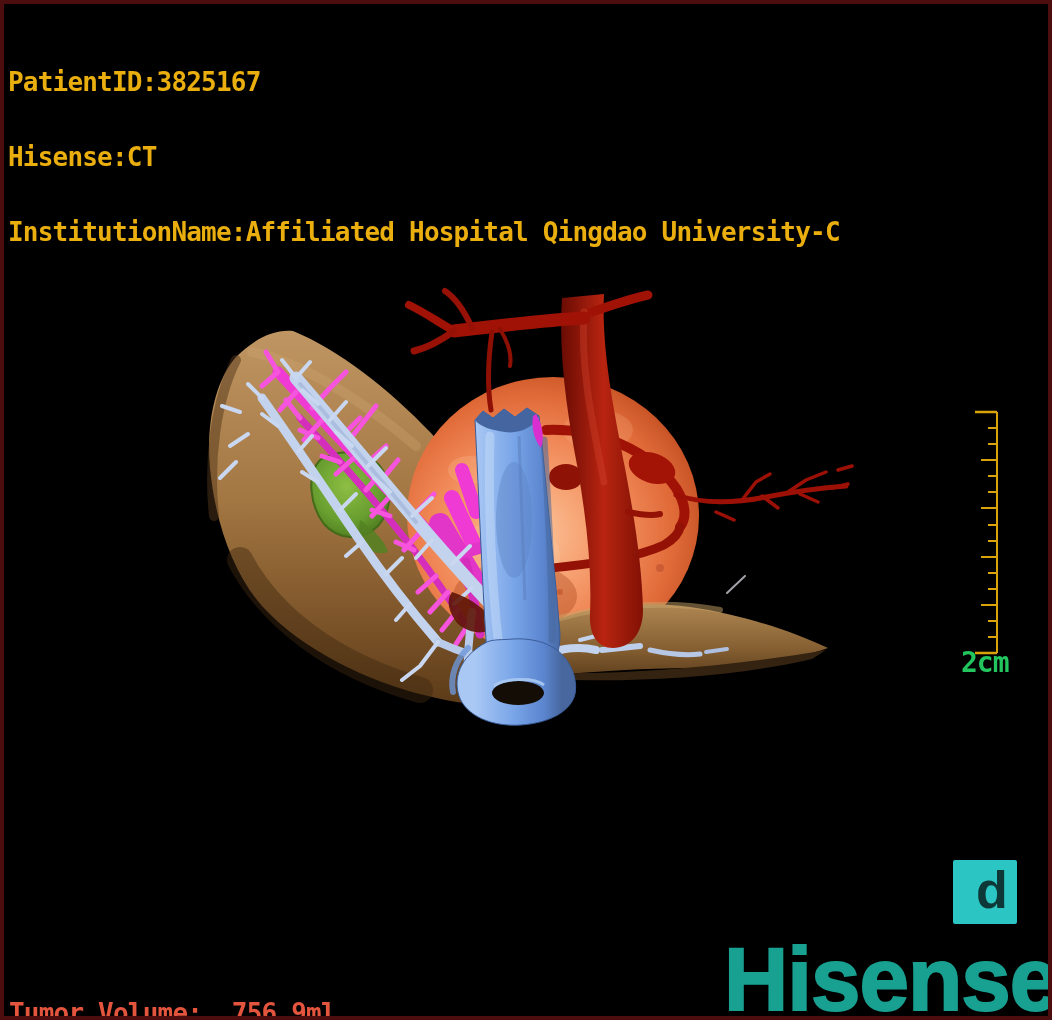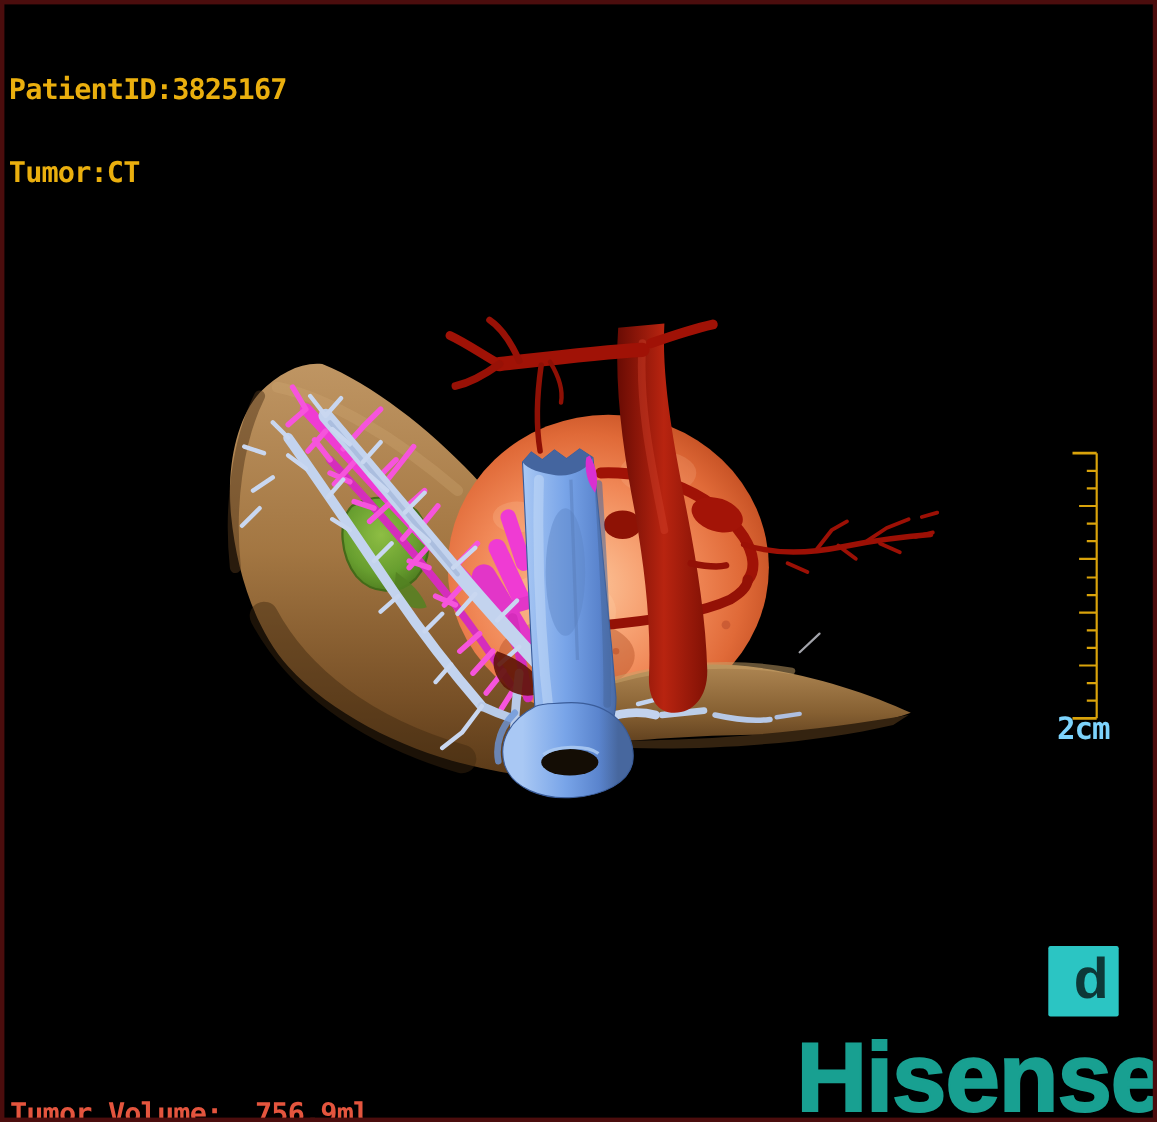--- a/index.html
+++ b/index.html
@@ -10,21 +10,21 @@
   .frame{position:absolute;inset:0;border:4px solid #4b0d0d;pointer-events:none;z-index:60;}
   .ann{
     position:absolute;font-weight:bold;font-size:26px;line-height:25px;
     letter-spacing:-0.8px;white-space:pre;color:#eaaf0e;z-index:40;
   }
   .ann-topleft{left:8px;top:20px;}
   .ann-topright{right:10px;top:4px;text-align:right;}
   .ann-volumes{left:9px;top:951px;}
   .vol-tumor{color:#e4553e;}
   .scale-label{
-    position:absolute;left:961px;top:646px;color:#7dd3fc;
+    position:absolute;left:961px;top:646px;color:#22c55e;
     font-weight:bold;font-size:28px;letter-spacing:-1px;z-index:40;
   }
   .ruler{position:absolute;left:958px;top:403px;z-index:40;}
   .viewport{position:absolute;inset:0;z-index:10;}
   .dmark{
     position:absolute;left:953px;top:860px;width:64px;height:64px;
     background:#2bc5c3;border-radius:2px;z-index:45;
     display:flex;align-items:center;justify-content:center;
   }
   .dmark span{
@@ -197,21 +197,22 @@
         <path d="M742,500 L756,482 L770,474 M762,496 L778,508 M788,492 L806,480 L826,472
                  M800,494 L818,502 M832,488 L848,484 M716,512 L734,520 M838,470 L852,466" stroke="#9c1005" stroke-width="3.5"></path>
       </g>
 
       <path d="M727,593 L745,576" stroke="#bfc0c8" stroke-width="2" opacity="0.85" stroke-linecap="round"></path>
     </svg>
   </div>
 
   <div class="ann ann-topleft">
     <div>PatientID:3825167</div>
-    <div>Tumor:CT</div>
+    <div>Hisense:CT</div>
+    <div>InstitutionName:Affiliated Hospital Qingdao University-C</div>
   </div>
 
 
   <div class="ann ann-volumes">
     <div class="vol-tumor">Tumor Volume:  756.9ml</div>
     
   </div>
 
   <svg class="ruler" width="46" height="258">
     <g stroke="#d9a30b" stroke-width="2" fill="none">

